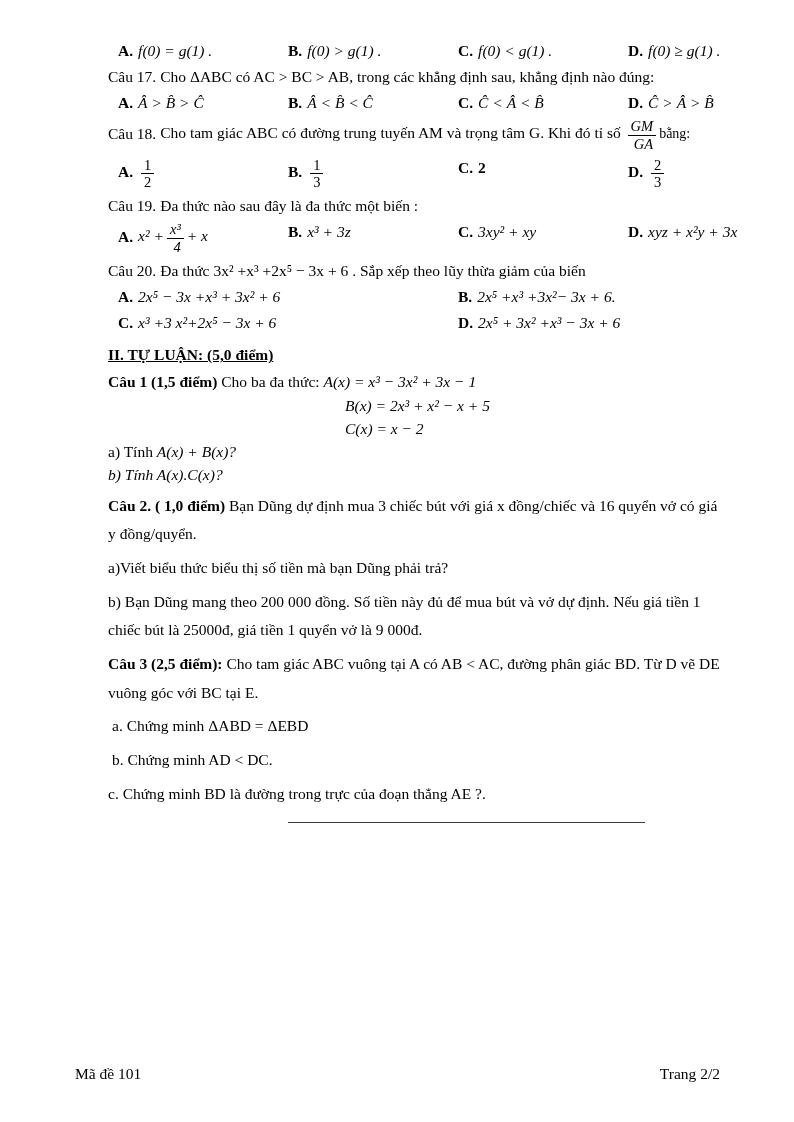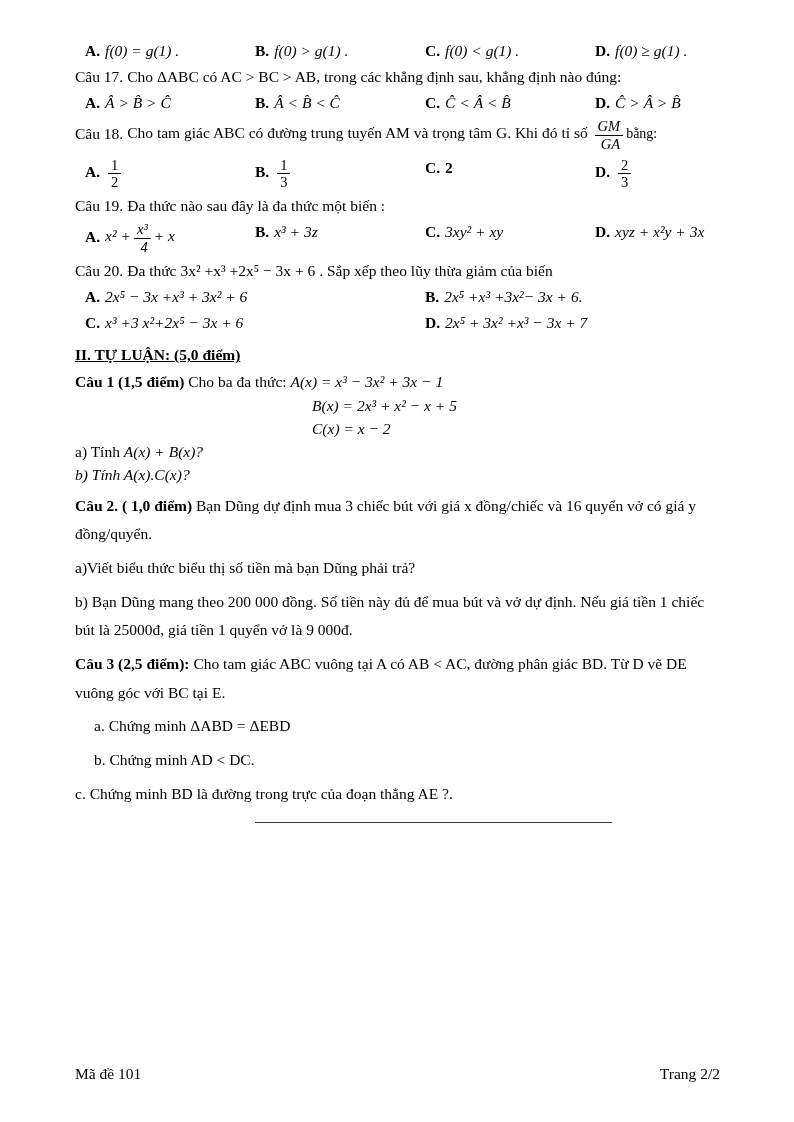--- a/index.html
+++ b/index.html
@@ -1,19 +1,19 @@
 <!DOCTYPE html>
 <html><head>
 <meta charset="utf-8">
 <style>
   html, body { margin: 0; padding: 0; background: #ffffff; }
   .page {
     width: 794px; height: 1122px; position: relative; overflow: hidden;
     background: #ffffff; box-sizing: border-box;
-    padding: 38px 74px 0 75px;
+    padding: 38px 74px 0 108px;
     font-family: "Liberation Serif", serif;
     font-size: 15.5px; line-height: 1.62; color: #000;
   }
   .para { margin: 0; }
   .mc { margin-bottom: 1px; }
   .qlabel { font-weight: normal; margin-right: 4px; }
   .opt-row { display: grid; padding-left: 10px; }
   .opt-row.four { grid-template-columns: 170px 170px 170px 1fr; }
   .opt-row.two  { grid-template-columns: 340px 1fr; }
   .opt { white-space: nowrap; }
@@ -24,21 +24,21 @@
     display: inline-flex; flex-direction: column; align-items: flex-end;
     vertical-align: middle; line-height: 1.12; font-size: 14.5px; margin: 2px 3px;
   }
   .frac .num { border-bottom: 1px solid #000; padding: 0 3px; }
   .frac .den { padding: 0 3px; }
   .small-after { font-size: 14px; }
   .section-heading { font-weight: bold; text-decoration: underline; margin: 7px 0 3px; }
   .q1line { line-height: 1.5; }
   .eq-indent { padding-left: 237px; line-height: 1.5; }
   .spaced { line-height: 1.85; margin: 5px 0; }
-  .indent-sm { padding-left: 4px; margin-left: 15px; }
+  .indent-sm { padding-left: 4px; }
   .divider { border: none; border-top: 1.5px solid #3a3a3a; width: 357px; margin: 14px 0 0 180px; }
   .footer {
     position: absolute; left: 75px; right: 74px; bottom: 36px;
     display: flex; justify-content: space-between;
   }
 </style>
 </head>
 <body>
 
 <div class="page">
@@ -98,21 +98,21 @@
 
   <p class="para mc">
     <b class="qlabel">Câu 20.</b><span>Đa thức 3x² +x³ +2x⁵ − 3x + 6 . Sắp xếp theo lũy thừa giảm của biến</span>
   </p>
   <div class="opt-row two mc">
     <span class="opt"><b class="olabel">A.</b><span class="math">2x⁵ − 3x +x³ + 3x² + 6</span></span>
     <span class="opt"><b class="olabel">B.</b><span class="math">2x⁵ +x³ +3x²− 3x + 6.</span></span>
   </div>
   <div class="opt-row two mc">
     <span class="opt"><b class="olabel">C.</b><span class="math">x³ +3 x²+2x⁵ − 3x + 6</span></span>
-    <span class="opt"><b class="olabel">D.</b><span class="math">2x⁵ + 3x² +x³ − 3x + 7</span></span>
+    <span class="opt"><b class="olabel">D.</b><span class="math">2x⁵ + 3x² +x³ − 3x + 6</span></span>
   </div>
 
   <p class="para section-heading">II. TỰ LUẬN: (5,0 điểm)</p>
 
   <p class="para q1line">
     <b>Câu 1 (1,5 điểm)</b>
     <span>Cho ba đa thức:</span>
     <span class="math">A(x) = x³ − 3x² + 3x − 1</span>
   </p>
   <p class="para eq-indent"><span class="math">B(x) = 2x³ + x² − x + 5</span></p>

